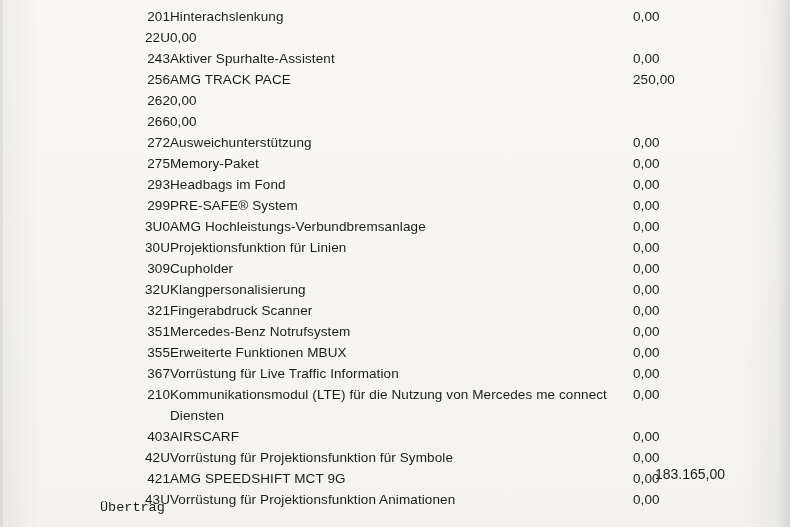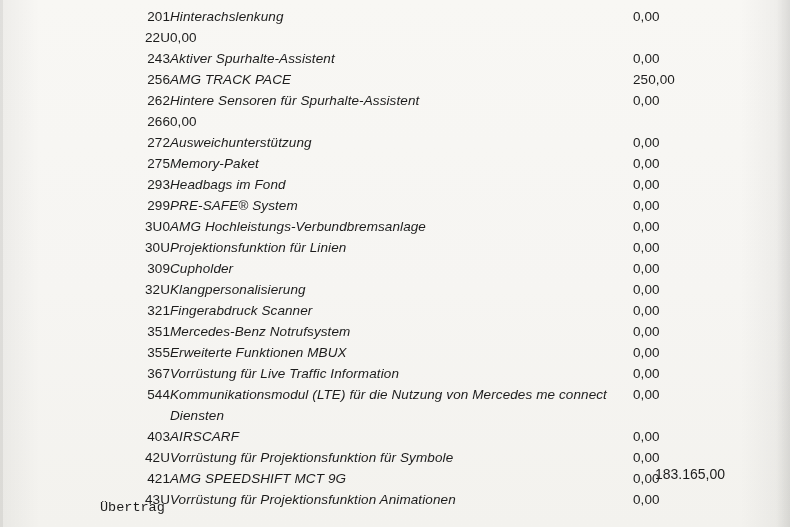--- a/index.html
+++ b/index.html
@@ -56,21 +56,20 @@
     flex: 0 0 52px;
     text-align: right;
     white-space: nowrap;
   }
   .row .desc {
     flex: 1 1 auto;
     text-align: left;
     padding-right: 8px;
     white-space: nowrap;
     overflow: visible;
-    font-style: italic;
   }
   .row .amount {
     width: 92px;
     flex: 0 0 92px;
     text-align: left;
     padding-right: 65px;
     white-space: nowrap;
   }
   .row.cont .code {
     visibility: hidden;
@@ -148,21 +147,20 @@
       </div>
 
       <div class="row">
         <span class="code">256</span>
         <span class="desc">AMG TRACK PACE</span>
         <span class="amount">250,00</span>
       </div>
 
       <div class="row">
         <span class="code">262</span>
-        <span class="desc">Hintere Sensoren für Spurhalte-Assistent</span>
         <span class="amount">0,00</span>
       </div>
 
       <div class="row">
         <span class="code">266</span>
         <span class="amount">0,00</span>
       </div>
 
       <div class="row">
         <span class="code">272</span>
@@ -230,21 +228,21 @@
         <span class="amount">0,00</span>
       </div>
 
       <div class="row">
         <span class="code">367</span>
         <span class="desc">Vorrüstung für Live Traffic Information</span>
         <span class="amount">0,00</span>
       </div>
 
       <div class="row">
-        <span class="code">544</span>
+        <span class="code">210</span>
         <span class="desc">Kommunikationsmodul (LTE) für die Nutzung von Mercedes me connect</span>
         <span class="amount">0,00</span>
       </div>
 
       <div class="row cont">
         <span class="code"></span>
         <span class="desc">Diensten</span>
         <span class="amount"></span>
       </div>
 

